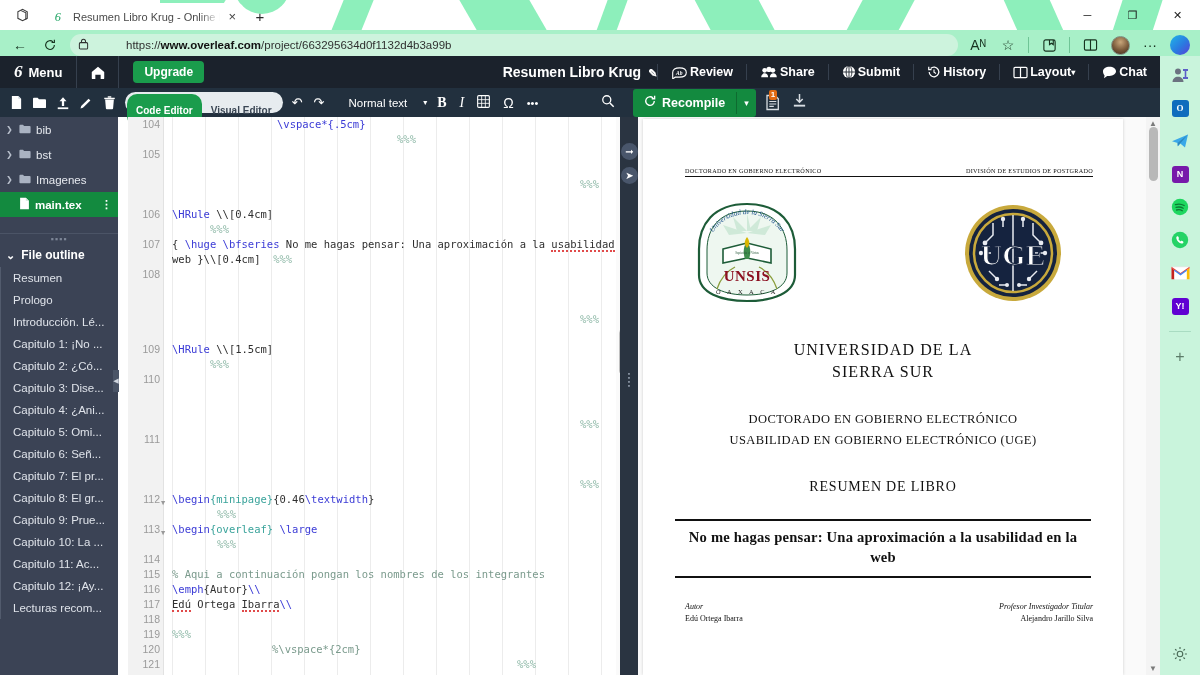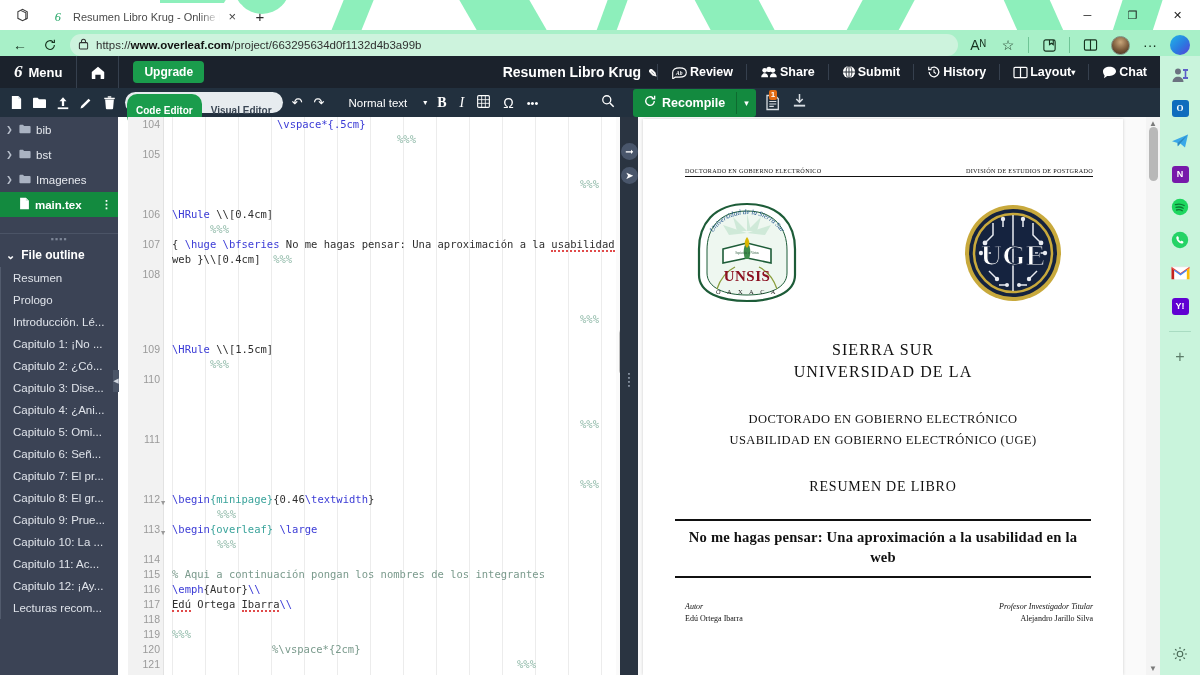--- a/index.html
+++ b/index.html
@@ -73,20 +73,21 @@
     font-size: 14px; color: #17321f; flex: 0 0 auto;
   }
   .omnibox {
     flex: 1 1 auto; height: 22px; background: #cdf3dd; border-radius: 11px;
     display: flex; align-items: center; gap: 7px; padding: 0 8px; margin: 0 4px;
     min-width: 0;
   }
   .omnibox .url {
     font-size: 11.5px; color: #303030; white-space: nowrap; overflow: hidden;
     flex: 1 1 auto;
+    margin-left: 30px;
   }
   .omnibox .url b { color: #121212; font-weight: 700; }
   .omni-right { display: flex; align-items: center; gap: 2px; }
   .avatar-circle {
     width: 19px; height: 19px; border-radius: 50%;
     background: radial-gradient(circle at 50% 30%, #c9a67a 0%, #7a5a3a 55%, #3c2c1c 100%);
     border: 1px solid #7d8f83; flex: 0 0 auto;
   }
   .copilot-ico {
     width: 20px; height: 20px; border-radius: 50%;
@@ -779,22 +780,22 @@
             <circle cx="40" cy="16" r="2.2"></circle>
               <circle cx="60" cy="16" r="2.2"></circle>
             <circle cx="44" cy="82" r="2"></circle>
               <circle cx="56" cy="82" r="2"></circle>
           </g>
           <text x="50" y="62" font-size="30" text-anchor="middle" fill="#fff" font-family="Liberation Serif, serif" font-weight="bold" stroke="#15233f" stroke-width="1.2">UGE</text>
         </svg>
       </div>
 
       <div class="pdf-univ">
+        <div>UNIVERSIDAD DE LA</div>
         <div>SIERRA SUR</div>
-        <div>UNIVERSIDAD DE LA</div>
       </div>
 
       <div class="pdf-prog">
         <div>DOCTORADO EN GOBIERNO ELECTRÓNICO</div>
         <div>USABILIDAD EN GOBIERNO ELECTRÓNICO (UGE)</div>
       </div>
 
       <div class="pdf-resumen">RESUMEN DE LIBRO</div>
 
       <div class="rule-top"></div>

